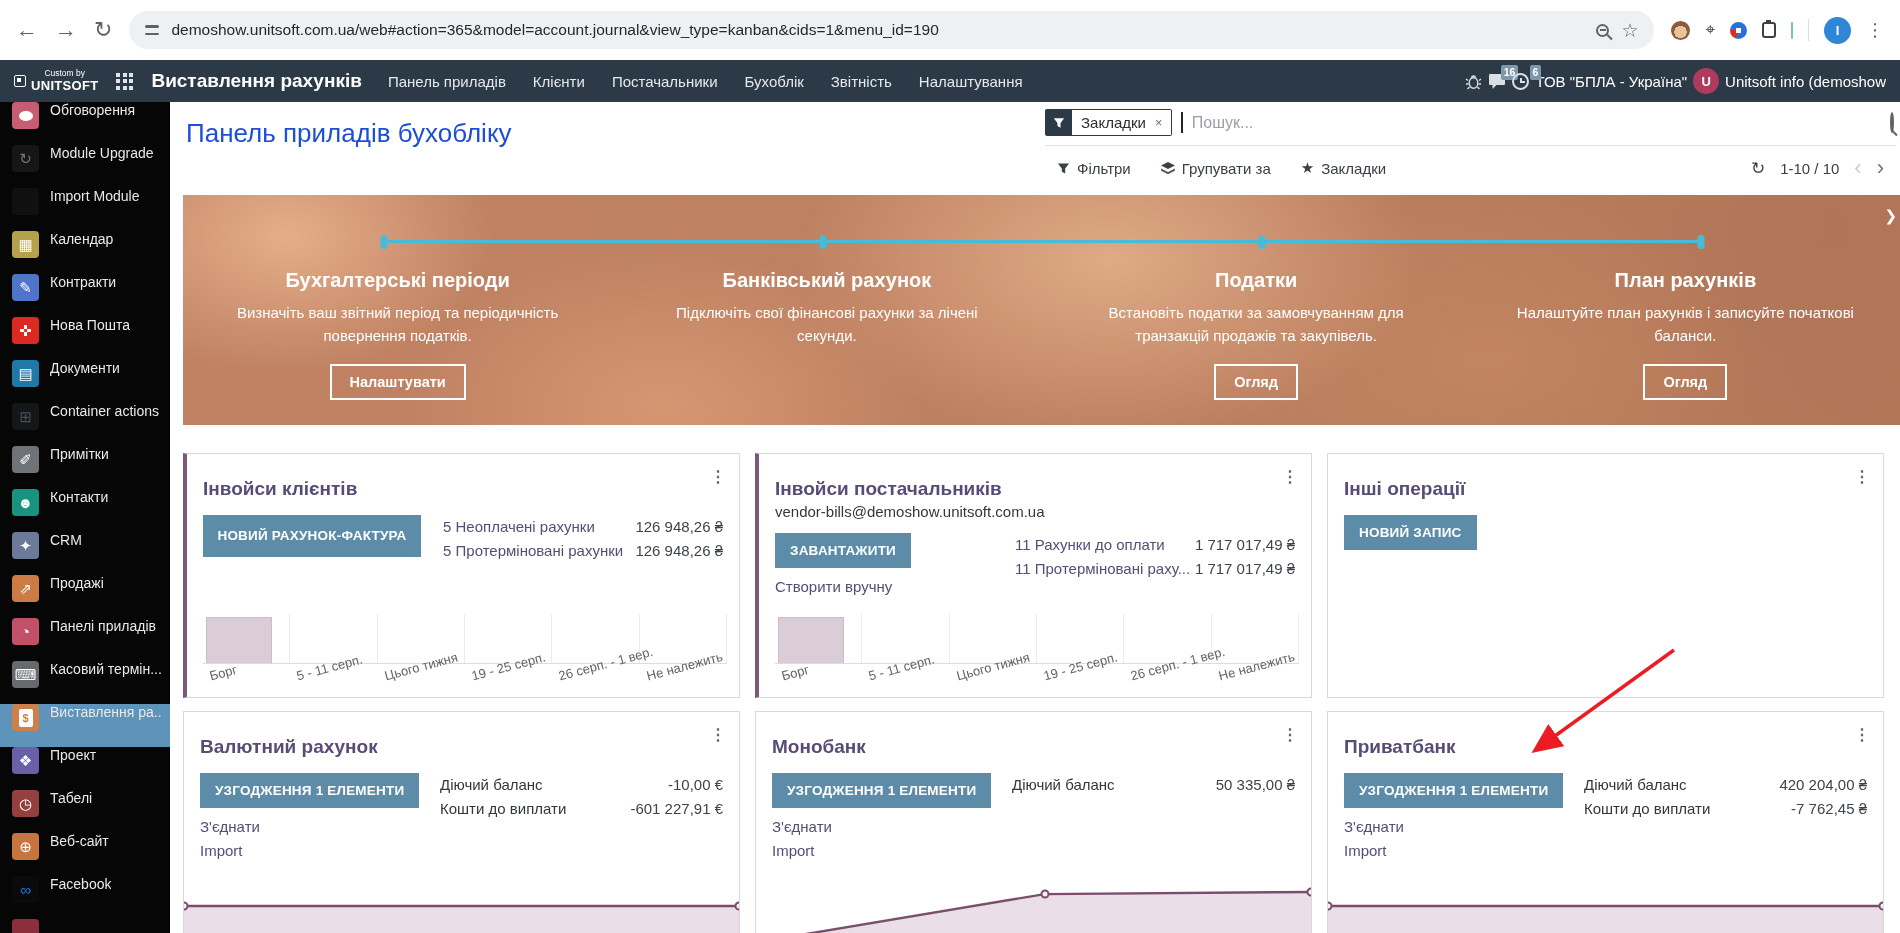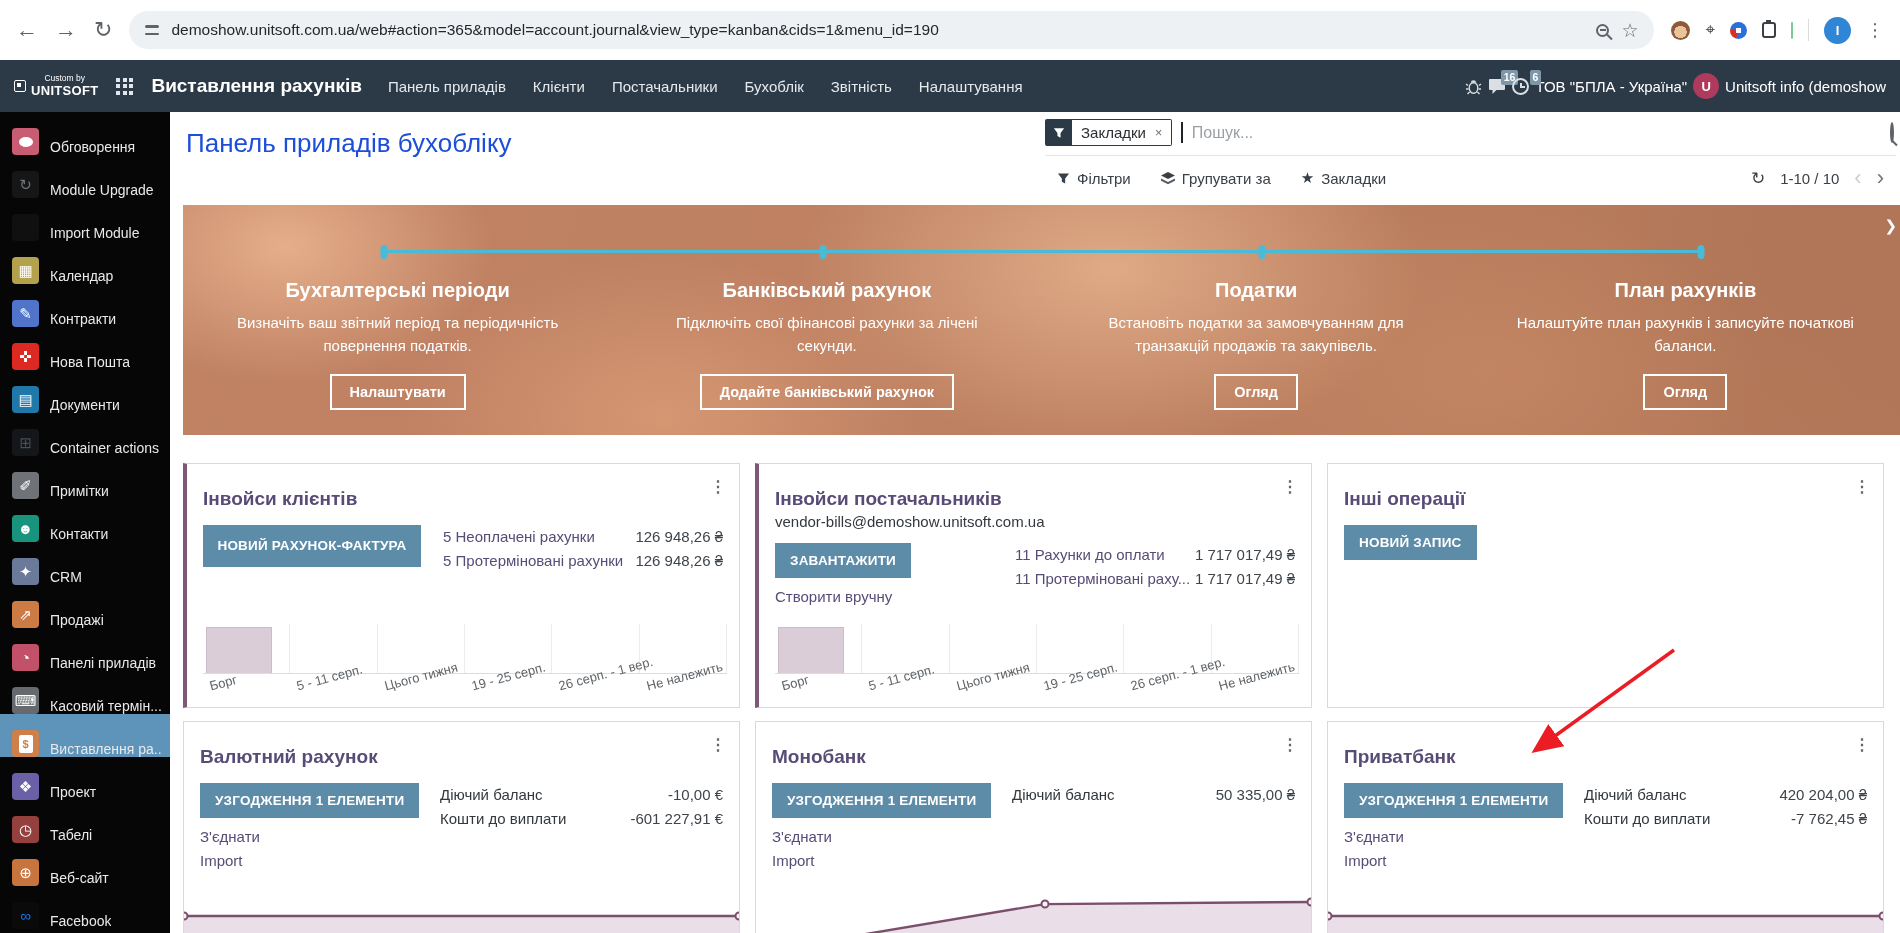--- a/index.html
+++ b/index.html
@@ -28,21 +28,21 @@
     background:radial-gradient(circle, #fff 0 24%, transparent 25%),
       conic-gradient(#2a6fdb 0 55%, #d93025 55% 78%, #2a6fdb 78% 100%); }
   .clip { width:14px; height:16px; border:2.2px solid #3c4043; border-radius:3px; position:relative; }
   .clip::before { content:""; position:absolute; top:-4px; left:2px; width:5px; height:3px; background:#3c4043; }
   .vsep { width:1px; height:22px; background:#dadce0; }
   .gsep { width:2px; height:17px; background:#7cc89a; border-radius:2px; }
   .b-avatar { width:27px; height:27px; border-radius:50%; background:#2f86d7; color:#fff;
     display:flex; align-items:center; justify-content:center; font-size:13px; font-weight:bold; }
 
   
-  .topnav { height:52px; background:#2c3a47; display:flex; align-items:center; color:#fff;
+  .topnav { height:42px; background:#2c3a47; display:flex; align-items:center; color:#fff;
     padding:0 14px; gap:18px; white-space:nowrap; overflow:hidden; }
   .logo { line-height:1; display:flex; align-items:center; gap:5px; flex:none; }
   .logo-box { width:12px; height:12px; border:1.6px solid #fff; border-radius:2px; position:relative; }
   .logo-box::after { content:""; position:absolute; left:2px; top:2px; width:4px; height:4px; background:#fff; }
   .logo-txt .l1 { font-size:8.5px; display:block; text-align:center; }
   .logo-txt .l2 { font-size:13px; font-weight:bold; letter-spacing:.3px; }
   .apps-grid { display:grid; grid-template-columns:repeat(3,4px); grid-gap:2.5px; flex:none; }
   .apps-grid i { width:4px; height:4px; background:#dfe5ea; }
   .app-name { font-size:19px; font-weight:600; margin-right:8px; }
   .nav-menu { display:flex; gap:27px; }
@@ -55,21 +55,21 @@
   .clock-ic::before { content:""; position:absolute; left:6px; top:3px; width:1.8px; height:5px; background:#d9dfe4; }
   .clock-ic::after { content:""; position:absolute; left:6px; top:6.5px; width:4.5px; height:1.8px; background:#d9dfe4; }
   .company { font-size:15px; }
   .u-avatar { width:26px; height:26px; border-radius:50%; background:#ae3a5e; color:#fff;
     display:flex; align-items:center; justify-content:center; font-size:13px; font-weight:bold; }
   .username { font-size:15px; }
 
   
   .shell { display:flex; height:831px; }
   .sidebar { width:170px; background:#060606; flex:none; overflow:hidden; }
-  .side-item { display:flex; align-items:flex-end; gap:11px; height:43px; padding:0 8px 0 12px;
+  .side-item { display:flex; align-items:flex-start; gap:11px; height:43px; padding:0 8px 0 12px;
     color:#e9e9e9; font-size:14px; cursor:default; }
   .side-item.active { background:#5e93ba; }
   .tile { width:27px; height:27px; border-radius:4px; display:flex; align-items:center;
     justify-content:center; font-size:15px; color:#fff; flex:none; }
   .tile .bubble { width:14px; height:10px; background:#fff; border-radius:50%; position:relative; display:block; }
   .tile .bubble::after { content:""; position:absolute; left:2px; bottom:-3px;
     border:3px solid transparent; border-top-color:#fff; }
   .tile .inv { width:14px; height:18px; background:#fff; color:#cd8049; border-radius:2px;
     display:flex; align-items:center; justify-content:center; font-weight:bold; font-size:11px; font-style:normal; }
   .side-label { white-space:nowrap; overflow:hidden; }
@@ -411,21 +411,20 @@
       </div>
       <div class="steps">
         <div class="step">
           <h3>Бухгалтерські періоди</h3>
           <p>Визначіть ваш звітний період та періодичність повернення податків.</p>
           <button>Налаштувати</button>
         </div>
         <div class="step">
           <h3>Банківський рахунок</h3>
           <p>Підключіть свої фінансові рахунки за лічені секунди.</p>
-          <button>Додайте банківський рахунок</button>
         </div>
         <div class="step">
           <h3>Податки</h3>
           <p>Встановіть податки за замовчуванням для транзакцій продажів та закупівель.</p>
           <button>Огляд</button>
         </div>
         <div class="step">
           <h3>План рахунків</h3>
           <p>Налаштуйте план рахунків і записуйте початкові баланси.</p>
           <button>Огляд</button>

